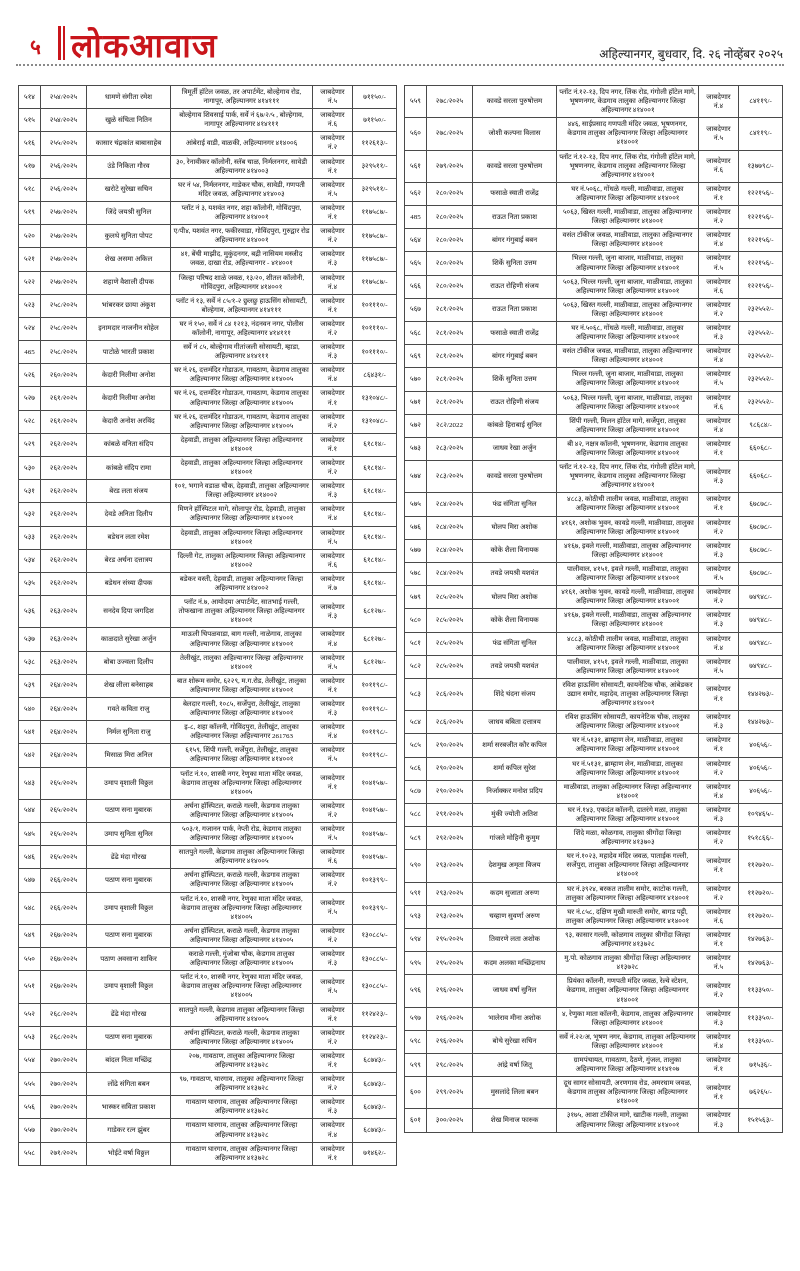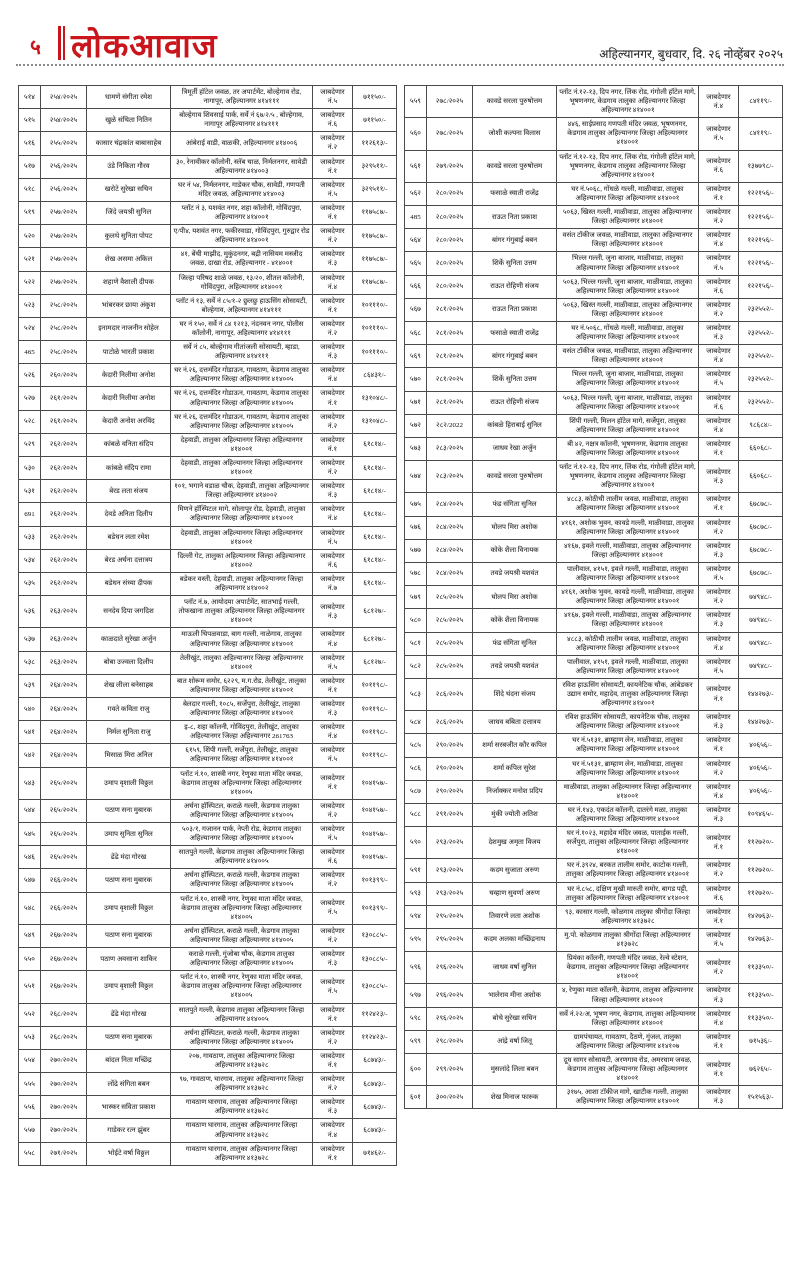--- a/index.html
+++ b/index.html
@@ -243,21 +243,21 @@
             <td class="">२६२/२०२५</td>
             <td class="">बेरड लता संजय</td>
             <td class="">१०१, भगाने वडाळ चौक, देहवाडी, तालुका अहिल्यानगर जिल्हा अहिल्यानगर ४१४००२</td>
             <td class="">
               <span class="resp-line">जाबदेणार</span>
               <span class="resp-line">नं.३</span>
             </td>
             <td class="c-amt">६१८१४/-</td>
           </tr>
           <tr>
-            <td class="c-sr">691</td>
+            <td class="c-sr">५३२</td>
             <td class="">२६२/२०२५</td>
             <td class="">देवडे अनिता दिलीप</td>
             <td class="">मिणने हॉस्पिटल मागे, सोलापूर रोड, देहवाडी, तालुका अहिल्यानगर जिल्हा अहिल्यानगर ४१४००१</td>
             <td class="">
               <span class="resp-line">जाबदेणार</span>
               <span class="resp-line">नं.४</span>
             </td>
             <td class="c-amt">६१८१४/-</td>
           </tr>
           <tr>
@@ -885,20 +885,31 @@
             <td class="">२९१/२०२५</td>
             <td class="">मुंकी ज्योती अतिश</td>
             <td class="">घर नं.१४३, एकदंत कॉलनी, दातरंगे मळा, तालुका अहिल्यानगर जिल्हा अहिल्यानगर ४१४००१</td>
             <td class="">
               <span class="resp-line">जाबदेणार</span>
               <span class="resp-line">नं.३</span>
             </td>
             <td class="c-amt">१०९४६५/-</td>
           </tr>
           <tr>
+            <td class="c-sr">५८९</td>
+            <td class="">२९२/२०२५</td>
+            <td class="">गांजले मोहिनी कुमुम</td>
+            <td class="">शिंदे मळा, कोळगाव, तालुका श्रीगोंदा जिल्हा अहिल्यानगर ४१३७०३</td>
+            <td class="">
+              <span class="resp-line">जाबदेणार</span>
+              <span class="resp-line">नं.२</span>
+            </td>
+            <td class="c-amt">१५१८६६/-</td>
+          </tr>
+          <tr>
             <td class="c-sr">५९०</td>
             <td class="">२९३/२०२५</td>
             <td class="">देशमुख अमृता विजय</td>
             <td class="">घर नं.१०२३, महादेव मंदिर जवळ, पाताईक गल्ली, सर्जेपुरा, तालुका अहिल्यानगर जिल्हा अहिल्यानगर ४१४००१</td>
             <td class="">
               <span class="resp-line">जाबदेणार</span>
               <span class="resp-line">नं.१</span>
             </td>
             <td class="c-amt">११२७२०/-</td>
           </tr>

